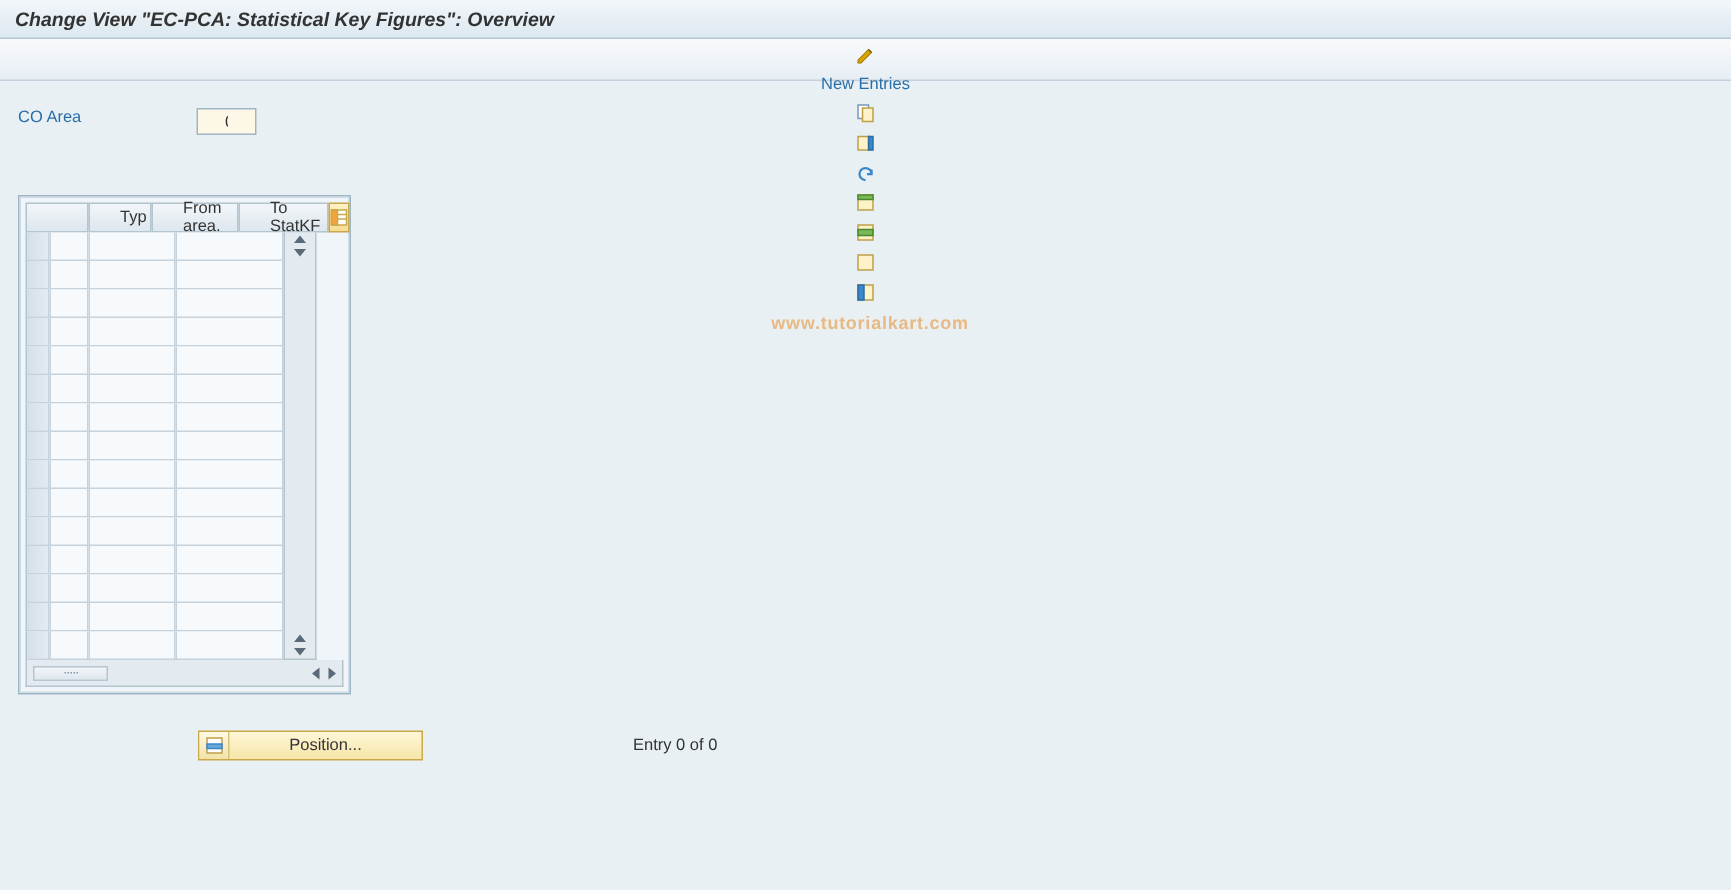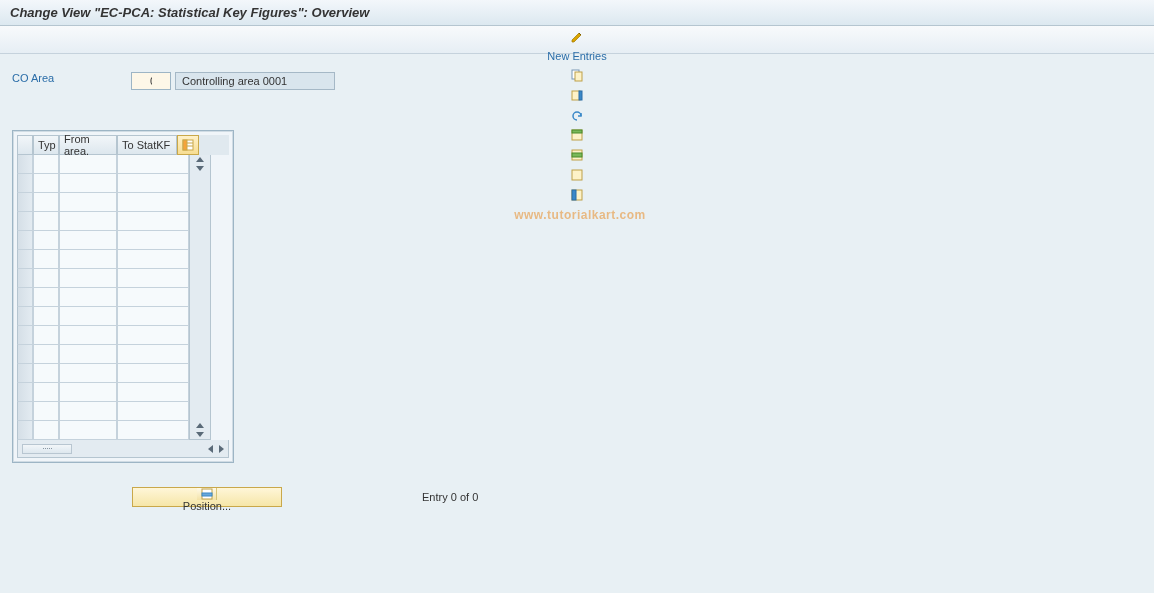--- a/index.html
+++ b/index.html
@@ -96,21 +96,21 @@
       box-shadow: inset 0 0 0 1px #d0dce4;
     }
     .grid-header {
       display: flex;
       background: #e0e9ef;
     }
     .grid-header-cell {
       border: 1px solid #b5c5d0;
       background: linear-gradient(to bottom, #f2f6f9, #dde7ee);
       font-size: 11px;
-      padding: 2px 4px;
+      padding: 2px 20px;
       height: 20px;
       color: #333;
       display: flex;
       align-items: center;
     }
     .col-sel { width: 16px; }
     .col-typ { width: 26px; }
     .col-from { width: 58px; }
     .col-to { width: 60px; }
     .col-cfg { width: 22px; display:flex; align-items:center; justify-content:center; background: linear-gradient(to bottom, #fff1c8, #f7dd92); border:1px solid #c9a84a;}
@@ -183,21 +183,20 @@
     .position-btn {
       display: flex;
       align-items: center;
       background: linear-gradient(to bottom, #fff6d8, #f6e6a8);
       border: 1px solid #c9a84a;
       height: 20px;
       width: 150px;
       cursor: pointer;
       font-size: 11px;
       color: #333;
-      flex-direction: column;
     }
     .position-btn .pb-icon {
       width: 20px;
       height: 100%;
       border-right: 1px solid #d8c478;
       display:flex; align-items:center; justify-content:center;
       background: linear-gradient(to bottom,#fffae8,#f3e2a6);
     }
     .position-btn .pb-label {
       flex:1;
@@ -261,21 +260,20 @@
       </svg>
   </span>
   <span class="watermark">www.tutorialkart.com</span>
 </div>
 
 <div class="content">
 
   <div class="field-row">
     <div class="field-label">CO Area</div>
     <input class="field-input code" value="0001" style="">
-    <div class="field-readonly">Controlling area 0001</div>
   </div>
 
   <div class="grid-box">
     <div class="grid-header">
       <div class="grid-header-cell col-sel"></div>
       <div class="grid-header-cell col-typ">Typ</div>
       <div class="grid-header-cell col-from">From area.</div>
       <div class="grid-header-cell col-to">To StatKF</div>
       <div class="col-cfg">
         <svg width="12" height="12" viewBox="0 0 12 12">

